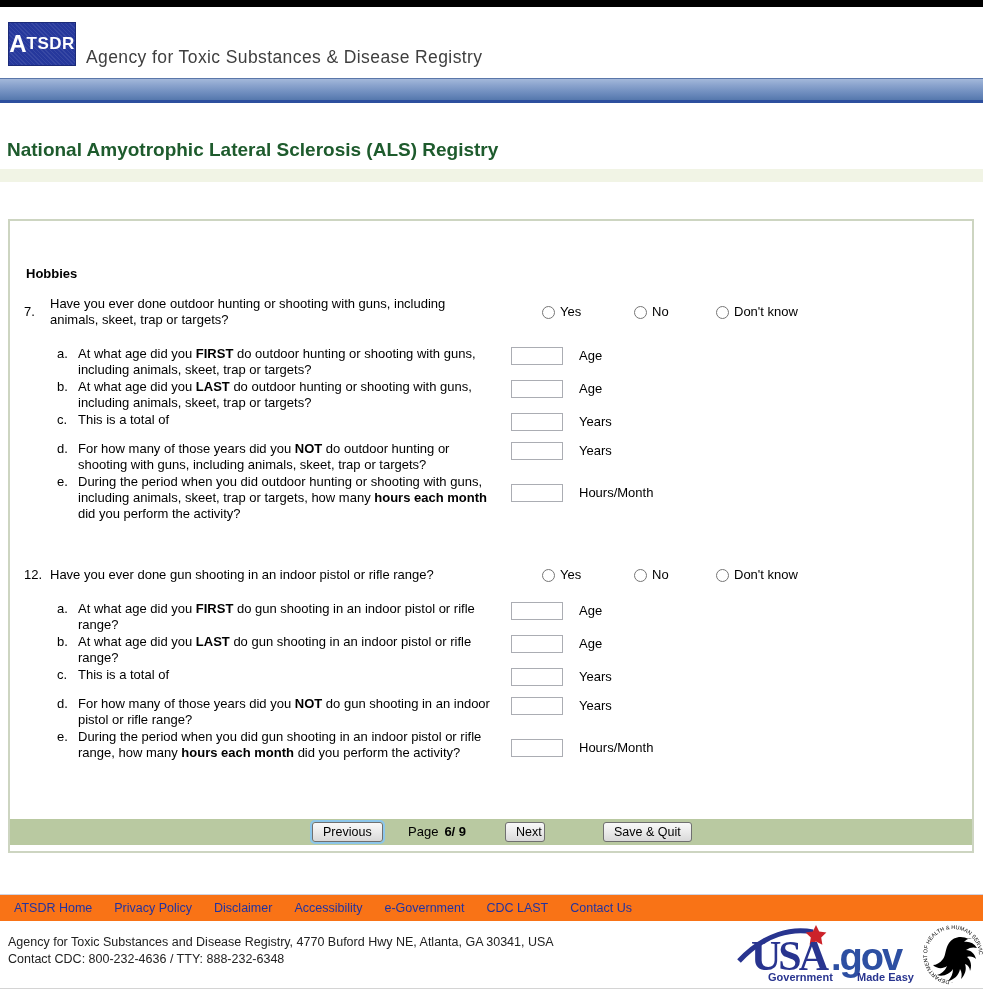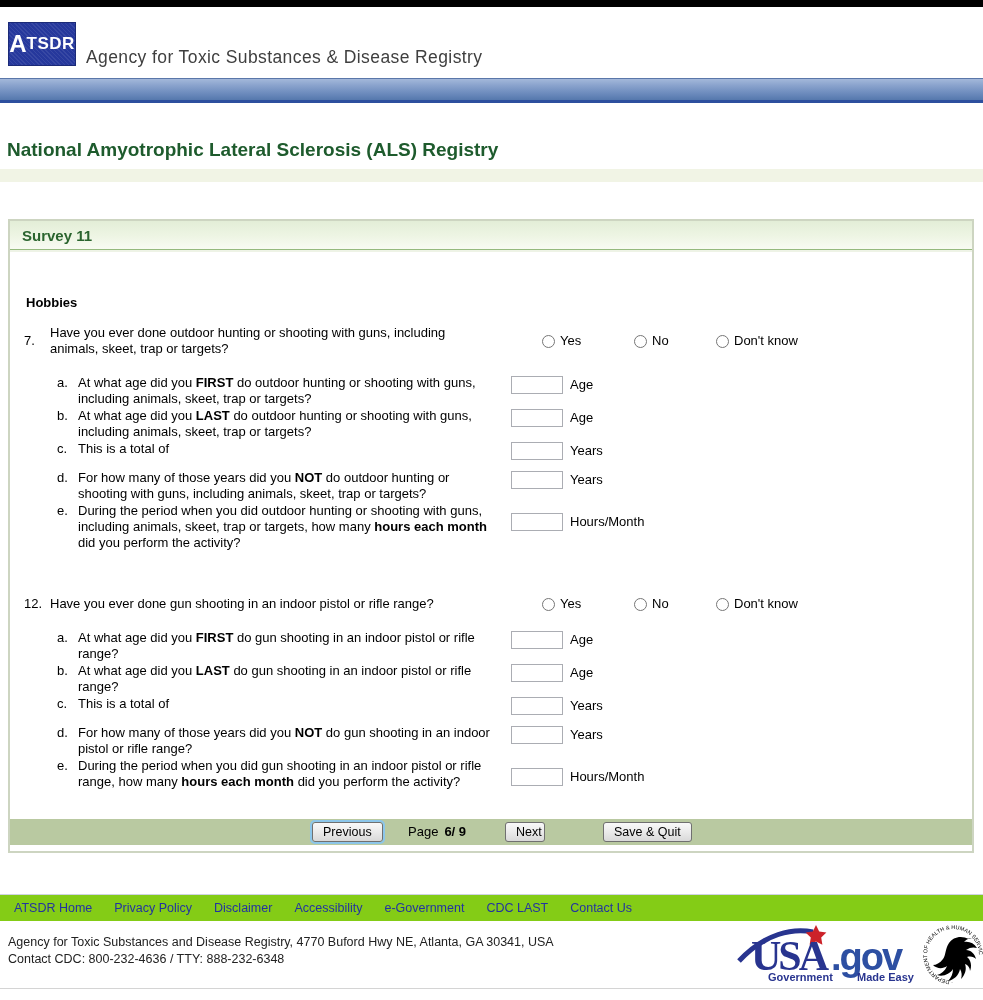--- a/index.html
+++ b/index.html
@@ -68,41 +68,41 @@
   .sub-row { display:flex; margin-left:47px; min-height:33px; align-items:flex-start; }
   .sub-row.c { min-height:29px; }
   .sub-letter { width:21px; flex:none; }
   .sub-text { width:415px; flex:none; }
   .sub-right { display:flex; align-items:center; margin-left:18px; margin-top:1px; }
   .sub-row.e .sub-right { margin-top:10px; }
   .small-input {
     width:52px; height:18px; border:1px solid #abadb3; background:#fff;
     font-family:"Liberation Sans",sans-serif; font-size:12px; padding:0 3px;
   }
-  .unit-label { margin-left:7px; white-space:nowrap; }
+  .unit-label { margin-left:16px; white-space:nowrap; }
 
   
   .nav-bar {
     position:absolute; left:0; right:0; bottom:6px; height:26px; background:#b9c9a1;
   }
   .nav-bar button {
     position:absolute; top:3px; height:20px; font-family:"Liberation Sans",sans-serif;
     font-size:12.5px; padding:0 10px; color:#000;
     background:linear-gradient(180deg,#f9f9f9 0%,#ececec 45%,#d9d9d9 100%);
     border:1px solid #707070; border-radius:3px; cursor:pointer;
   }
   .btn-previous { left:302px; outline:2px solid #8cc6ea; outline-offset:0; }
   .btn-next { left:495px; width:40px; }
   .btn-save { left:593px; }
   .page-indicator { position:absolute; left:398px; top:5px; font-size:13px; }
   .page-indicator .pv { font-weight:bold; margin-left:6px; }
 
   
   .footer-links {
-    margin-top:41px; height:27px; background:#84cc16; border-top:1px solid #cfd3e2;
+    margin-top:41px; height:27px; background:#f97316; border-top:1px solid #cfd3e2;
     display:flex; align-items:center; padding-left:14px; gap:22px;
   }
   .footer-links a { color:#2333a0; font-size:12.5px; text-decoration:none; }
   .footer-bottom { position:relative; height:71px; }
   .addr-line { position:absolute; left:8px; font-size:12.5px; color:#222; }
   .addr-1 { top:14px; }
   .addr-2 { top:31px; }
   .bottom-rule { position:absolute; left:0; right:0; bottom:3px; border-top:1px solid #d4d4d4; }
 
   .usagov { position:absolute; left:735px; top:2px;text-align:right; }
@@ -120,21 +120,20 @@
   </div>
   <div class="agency-name">Agency for Toxic Substances &amp; Disease Registry</div>
 </div>
 
 <div class="blue-bar"></div>
 
 <h1 class="page-title">National Amyotrophic Lateral Sclerosis (ALS) Registry</h1>
 <div class="green-band"></div>
 
 <div class="survey-box">
-  <div class="survey-header">Survey 11</div>
   <div class="survey-content">
     <div class="section-heading">Hobbies</div>
     <div id="questions">
         <div class="question-block first">
           <div class="q-main">
             <span class="q-num">7.</span>
             <span class="q-text">Have you ever done outdoor hunting or shooting with guns, including animals, skeet, trap or targets?</span>
             <div class="q-radios">
               <label class="radio-opt">
                 <input type="radio" name="q0" style="">

